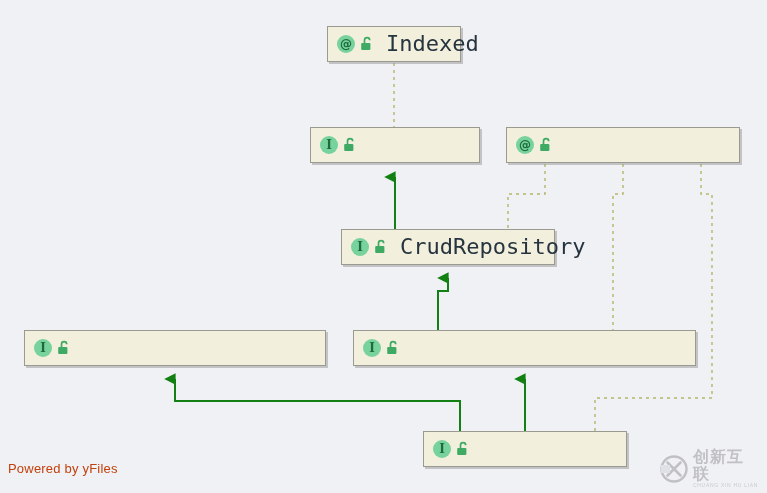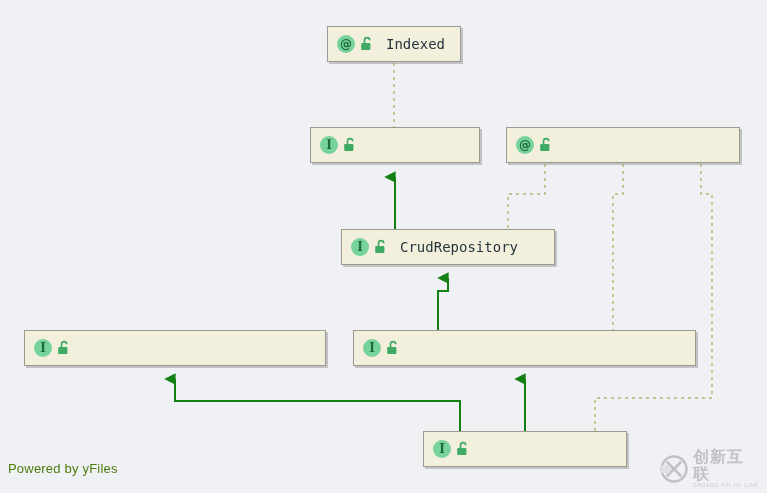--- a/index.html
+++ b/index.html
@@ -60,32 +60,32 @@
   }
   .node .lock-icon {
     flex: 0 0 auto;
     width: 14px;
     height: 16px;
     margin-right: 12px;
     display: inline-block;
   }
   .node .node-label {
     font-family: "DejaVu Sans Mono", monospace;
-    font-size: 14px;
+    font-size: 22px;
     color: #26343f;
     letter-spacing: 0px;
     line-height: 1;
   }
   #watermark-yfiles {
     position: absolute;
     left: 8px;
     top: 461px;
     font-family: "Liberation Sans", sans-serif;
     font-size: 13px;
-    color: #4d7c0f;
+    color: #c2410c;
     letter-spacing: 0.2px;
   }
   #watermark-logo {
     position: absolute;
     right: 8px;
     top: 450px;
     width: 100px;
     height: 38px;
     display: flex;
     align-items: center;

